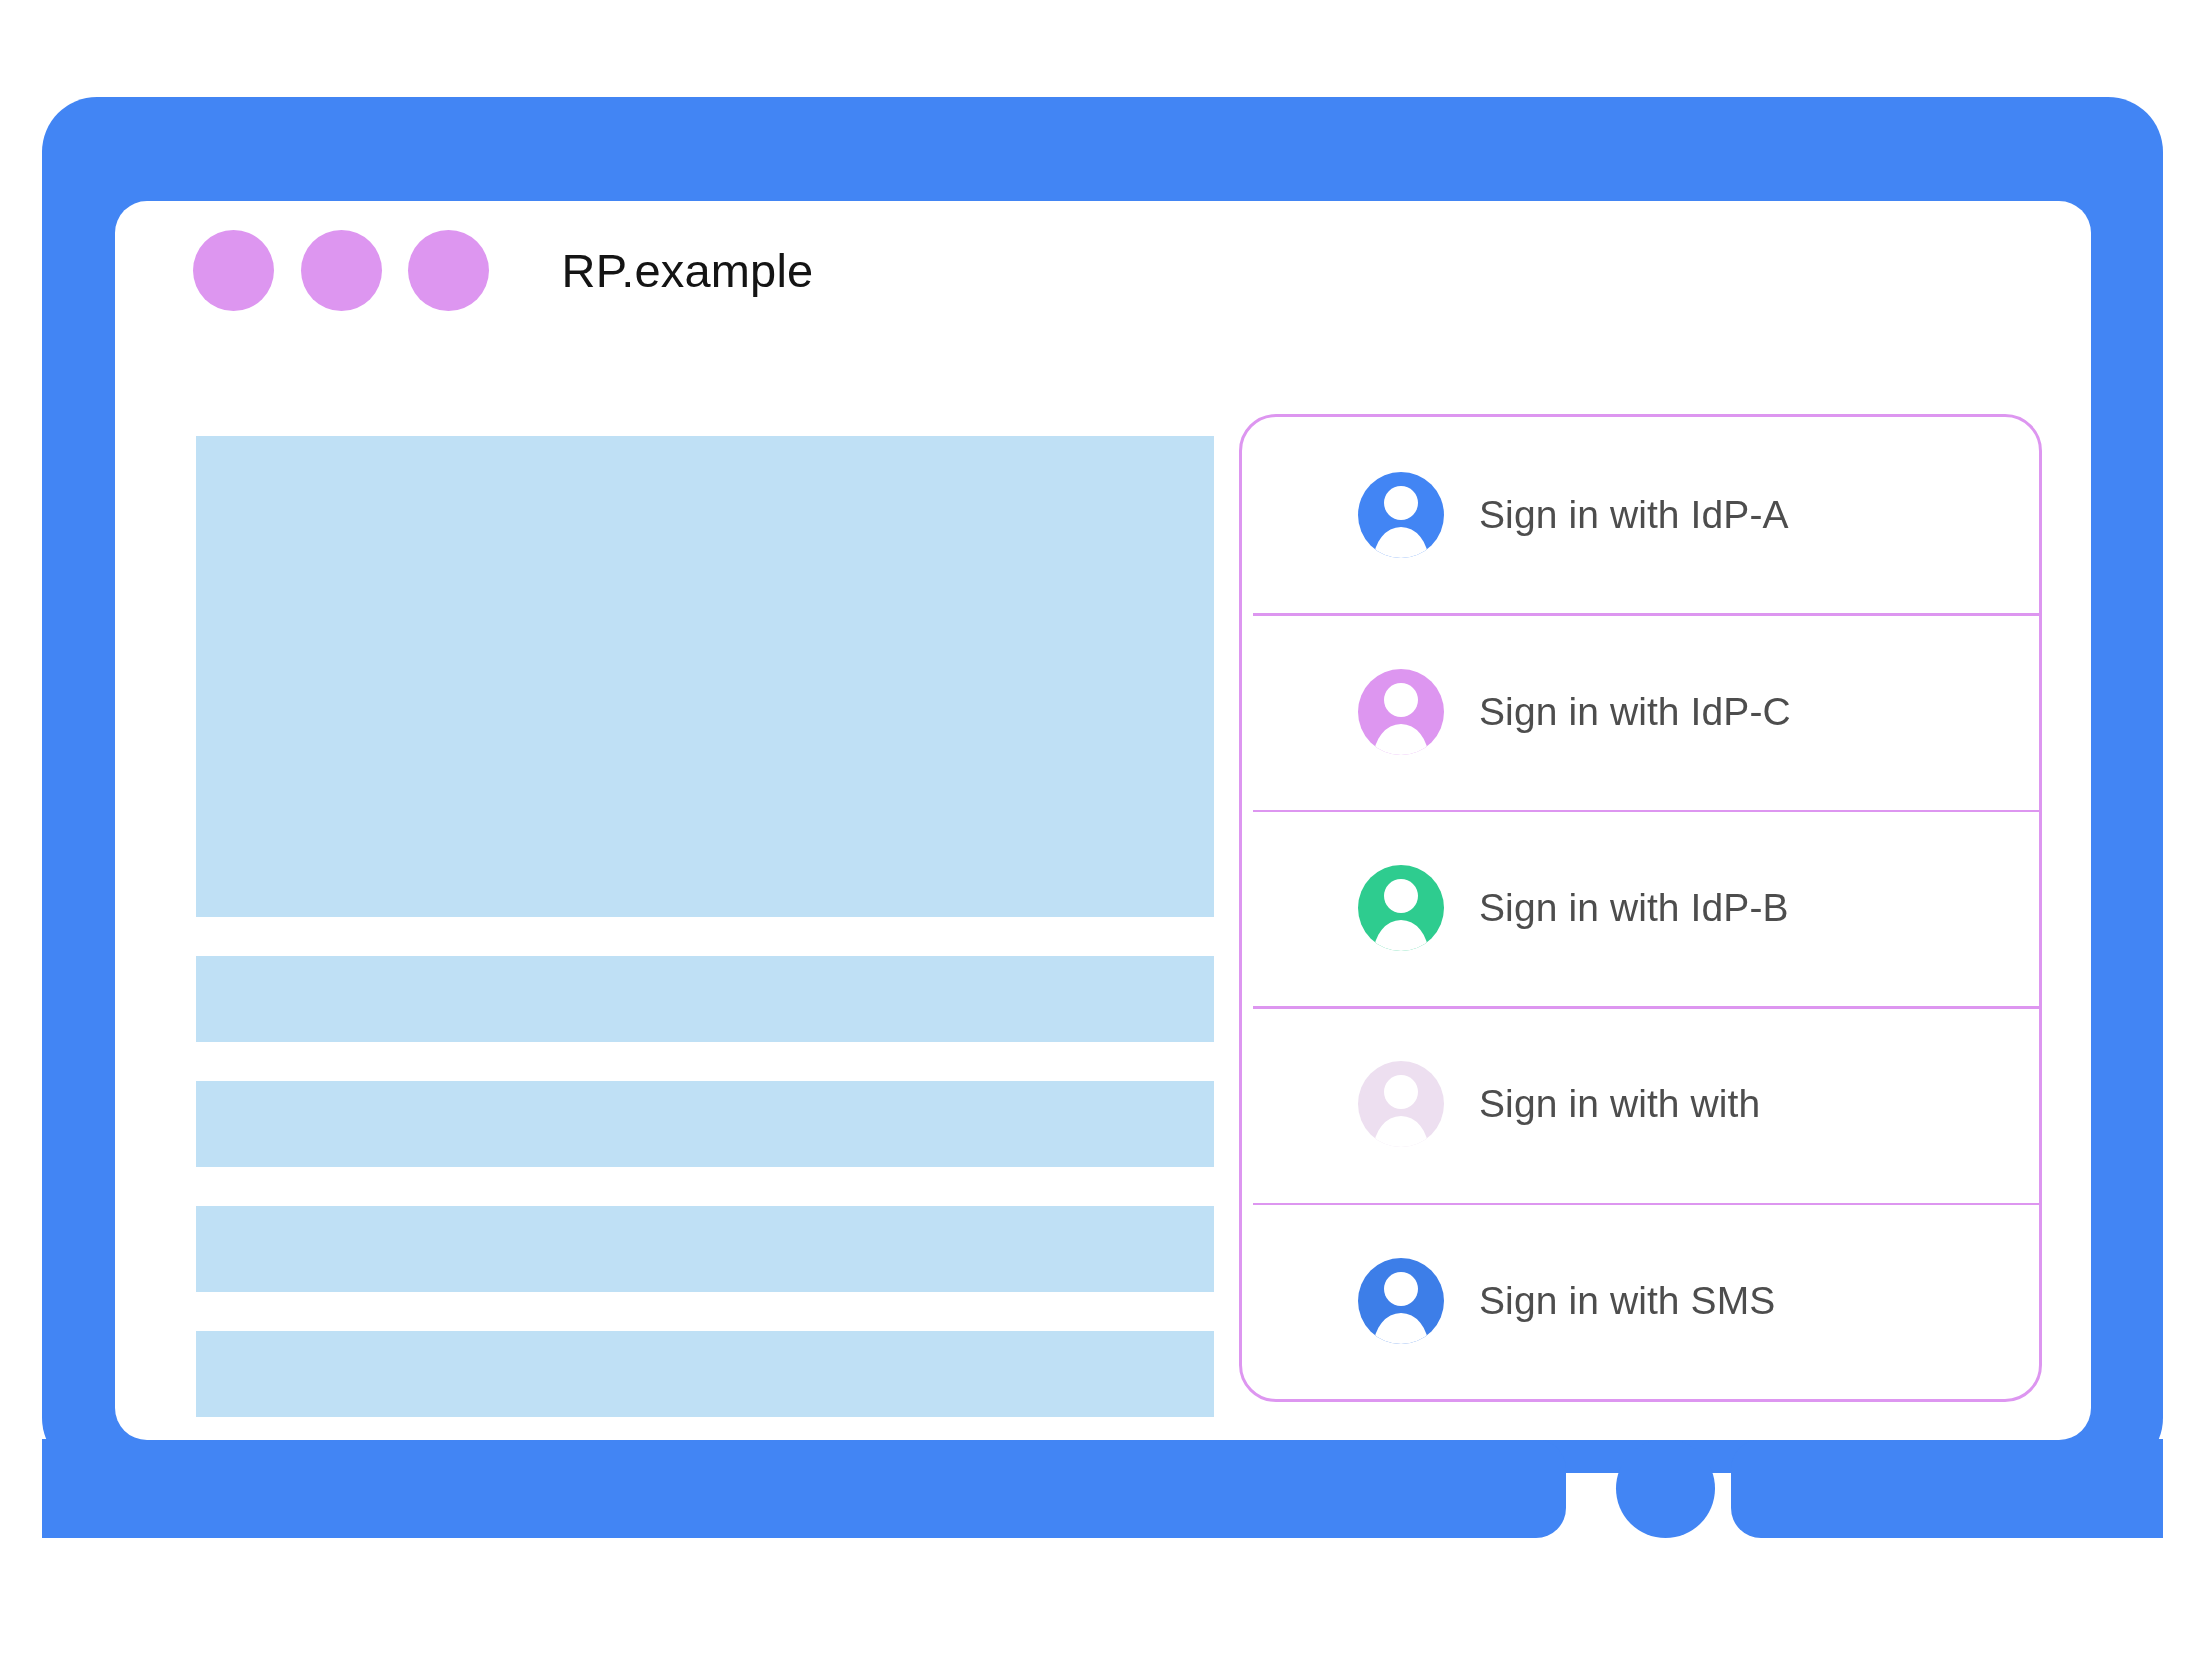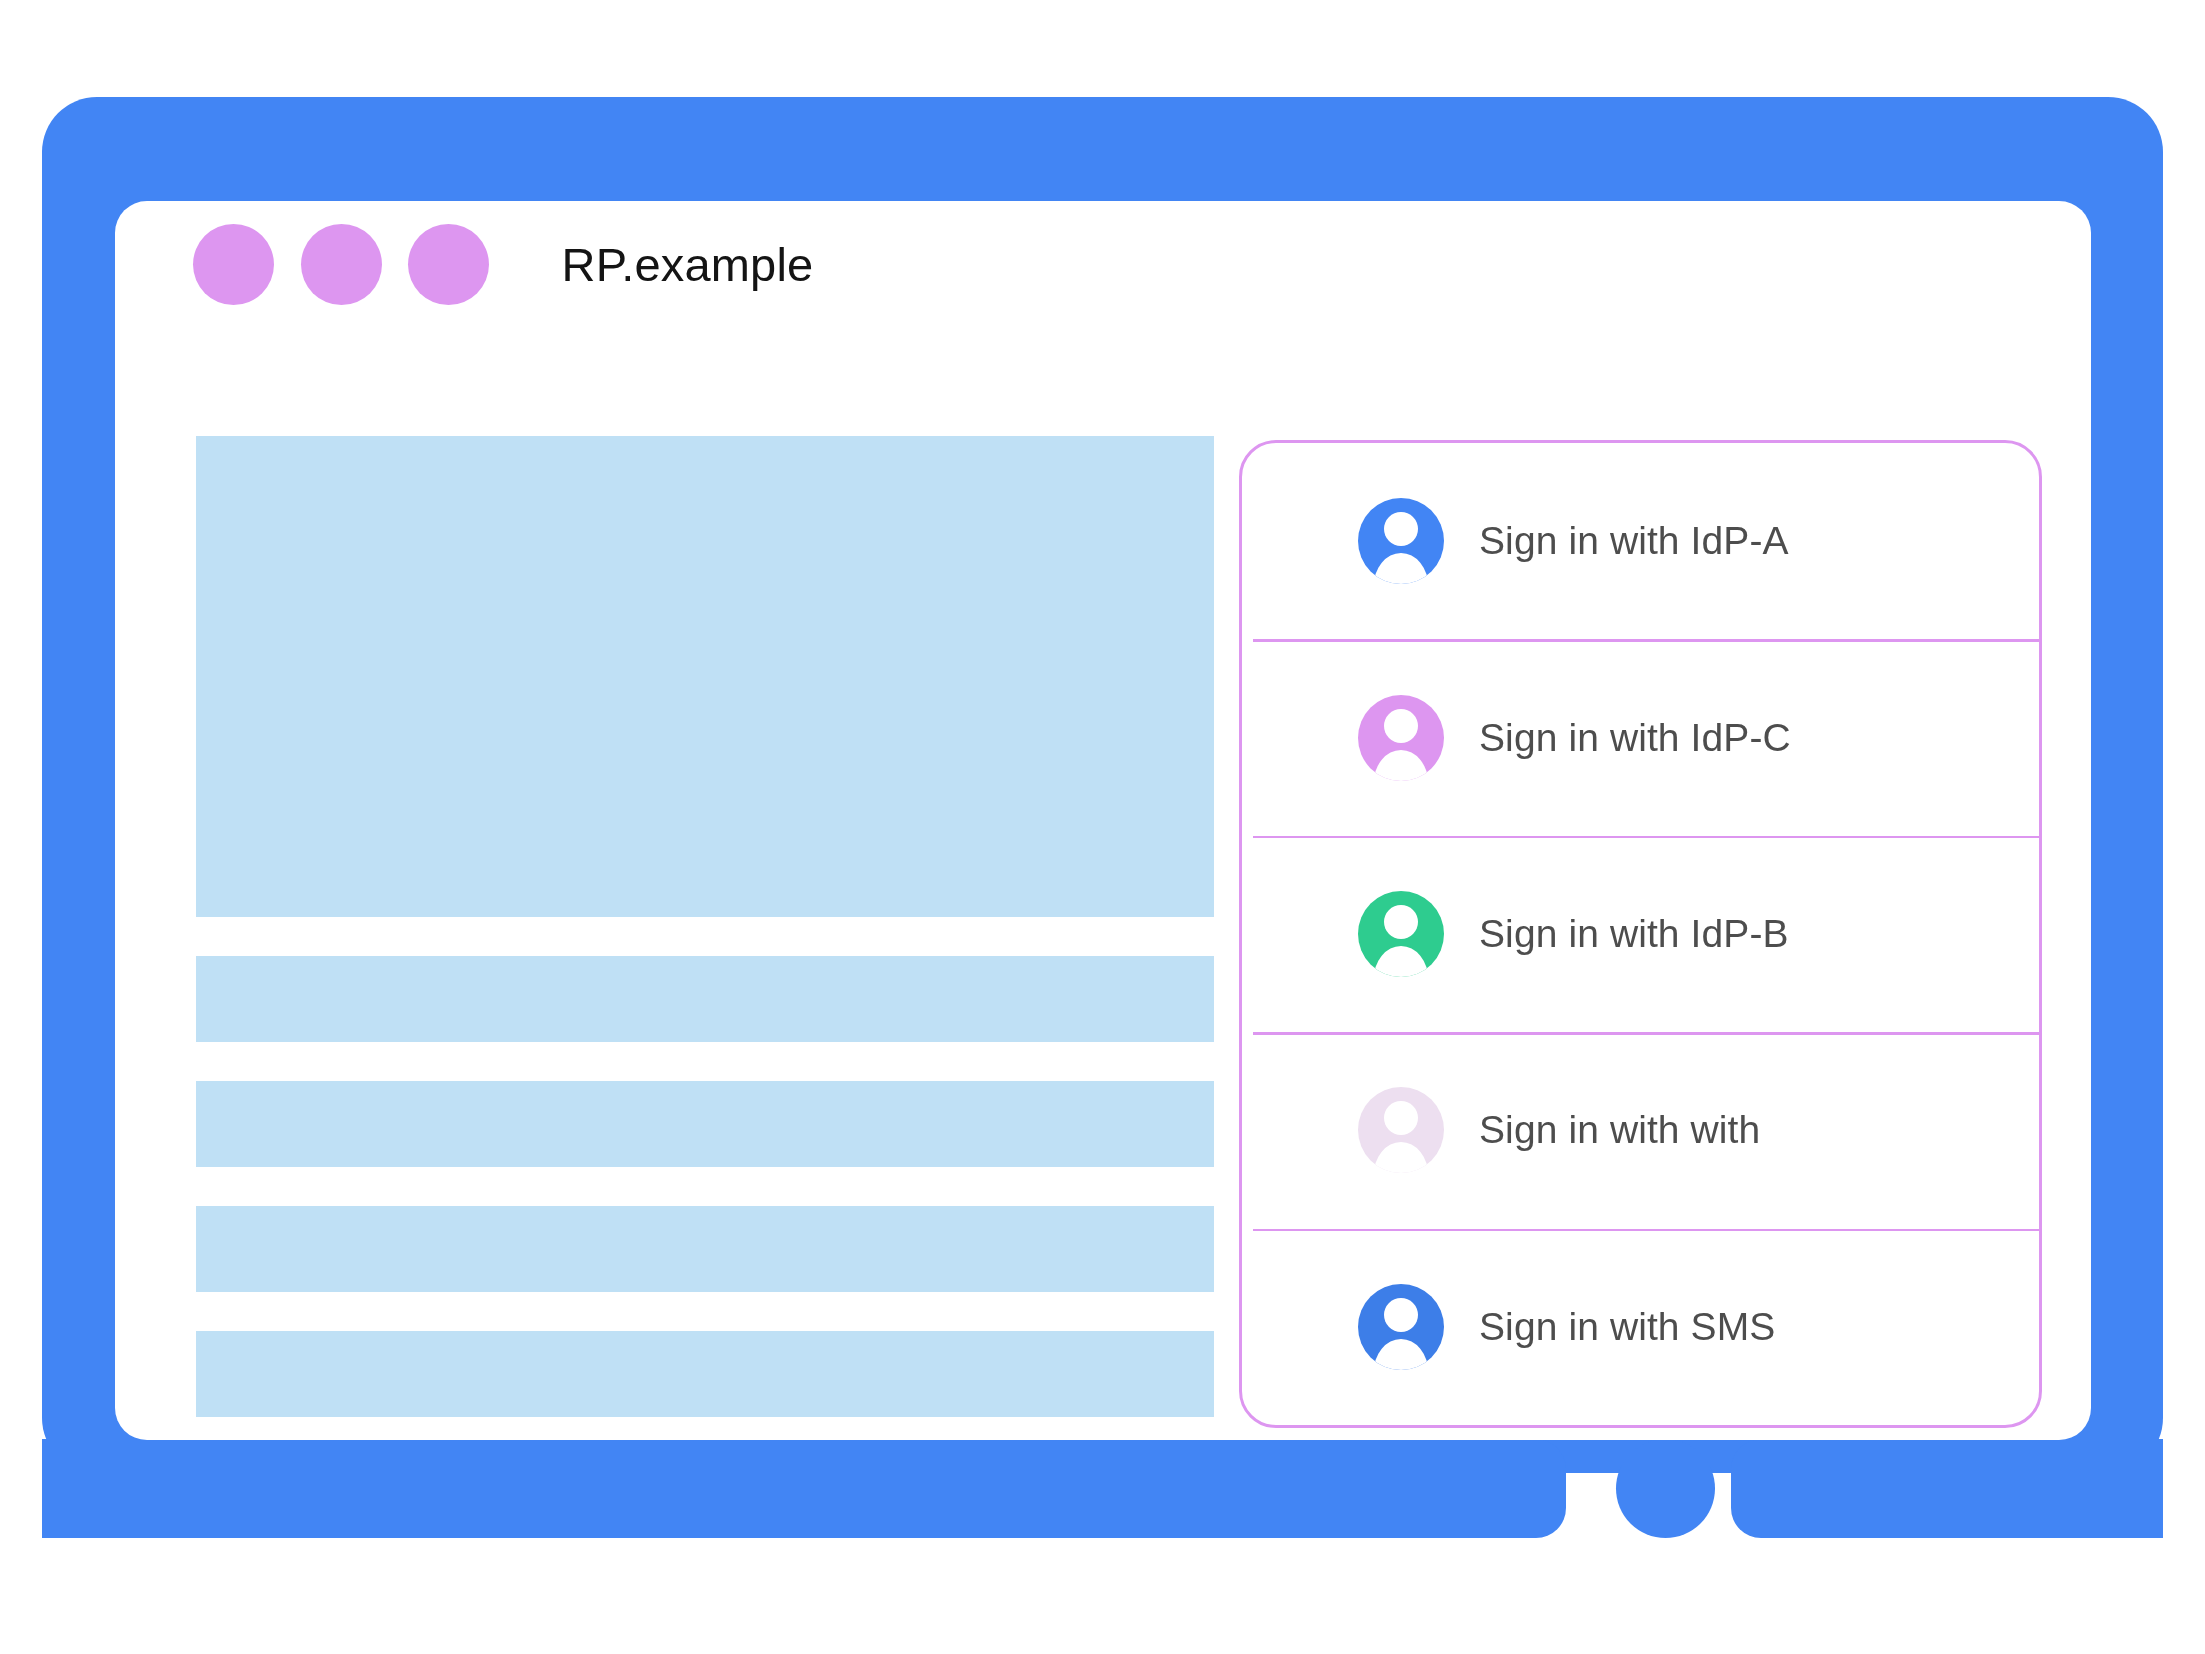--- a/index.html
+++ b/index.html
@@ -60,21 +60,21 @@
     width: 99px;
     height: 99px;
     background: #4285f4;
     border-radius: 50%;
   }
 
   
   #titlebar {
     position: absolute;
     left: 115px;
-    top: 183px;
+    top: 189px;
     width: 1976px;
     height: 163px;
     display: flex;
     align-items: center;
     padding-left: 78px;
     box-sizing: border-box;
   }
   .window-dot {
     width: 81px;
     height: 81px;
@@ -105,21 +105,21 @@
   #placeholder-hero   { height: 481px; margin-bottom: 39px; }
   #placeholder-bar-1  { height: 86px;  margin-bottom: 39px; }
   #placeholder-bar-2  { height: 86px;  margin-bottom: 39px; }
   #placeholder-bar-3  { height: 86px;  margin-bottom: 39px; }
   #placeholder-bar-4  { height: 86px;  margin-bottom: 0; }
 
   
   #account-chooser {
     position: absolute;
     left: 1239px;
-    top: 440px;
+    top: 414px;
     width: 803px;
     height: 988px;
     border: 3.5px solid #dd96f0;
     border-radius: 37px;
     box-sizing: border-box;
     background: #ffffff;
     overflow: hidden;
   }
   #signin-list {
     position: absolute;

